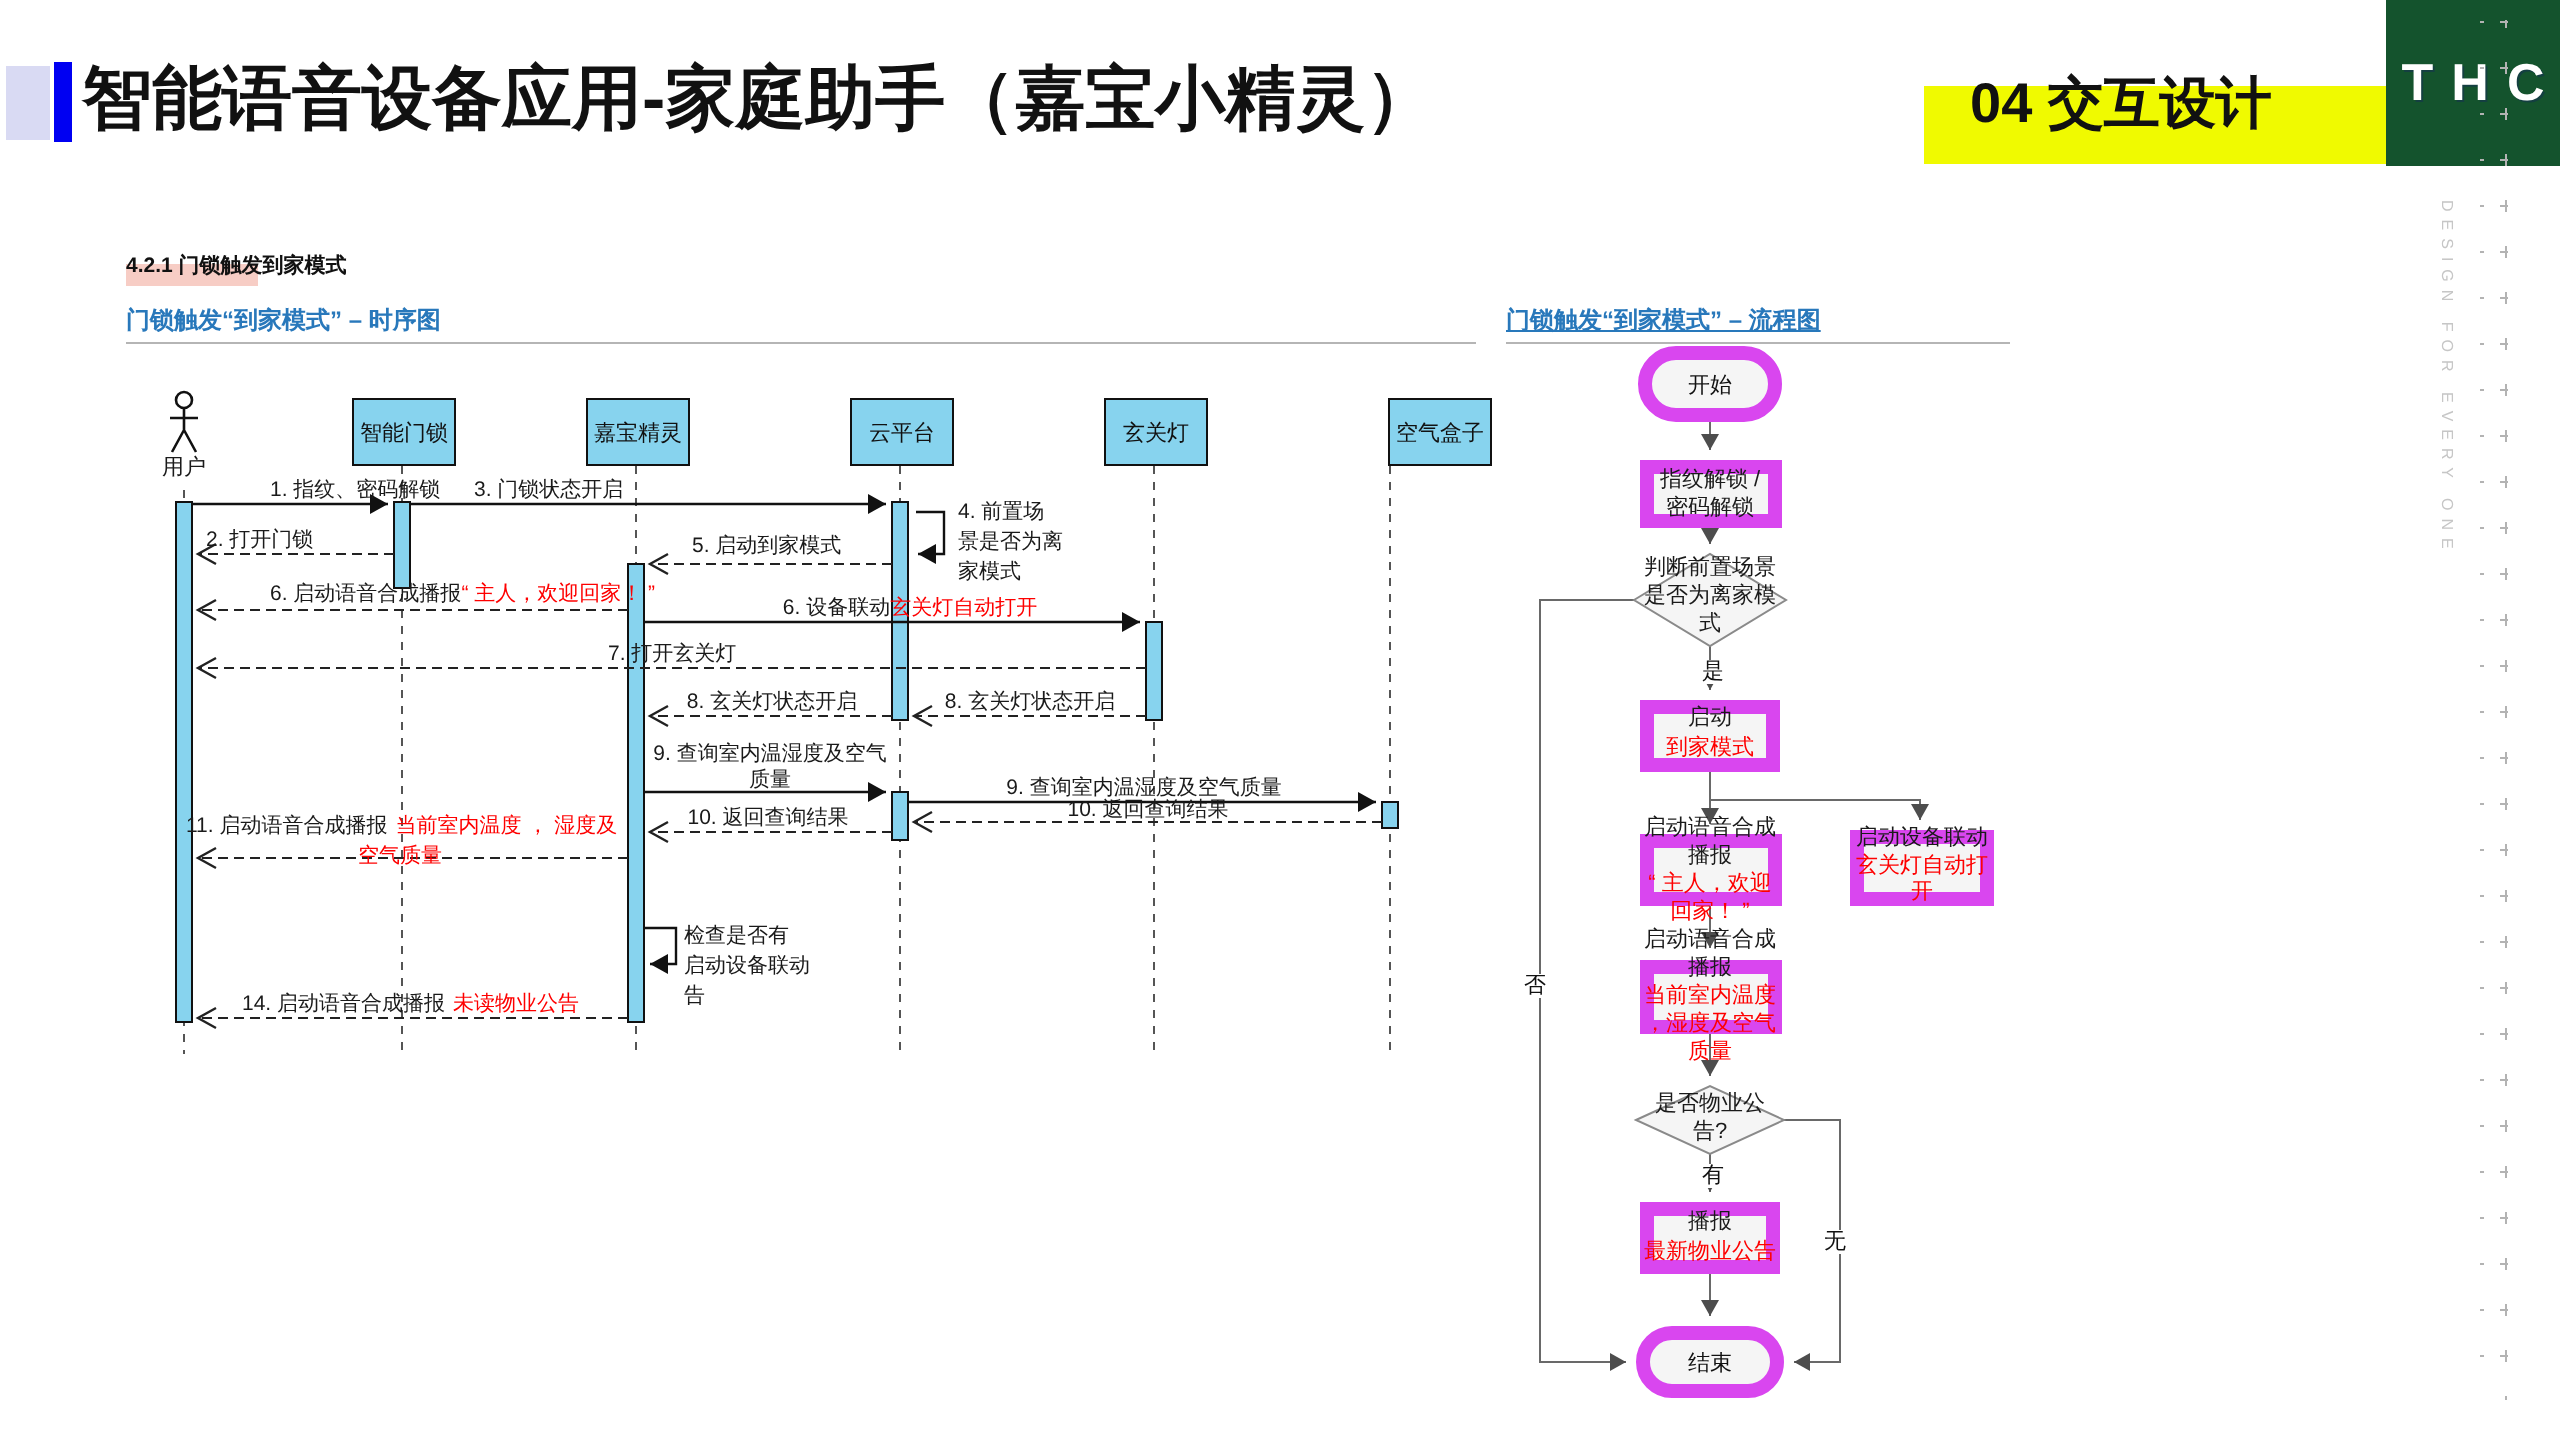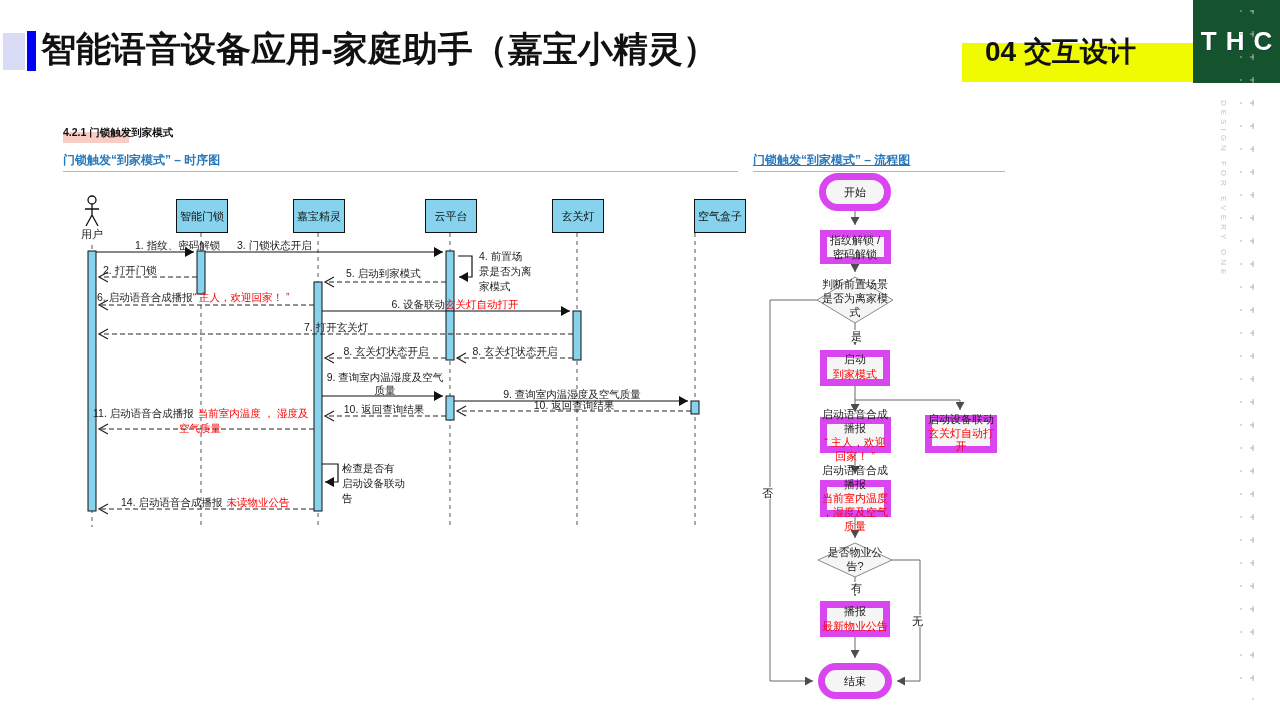--- a/index.html
+++ b/index.html
@@ -151,21 +151,21 @@
 
   <div class="lbl" style="left:99px;top:239px;margin-left:36px;">1. 指纹、密码解锁</div>
   <div class="lbl" style="left:237px;top:239px;">3. 门锁状态开启</div>
   <div class="lbl" style="left:479px;top:249px;line-height:15px;">
     <div>4. 前置场</div>
     <div>景是否为离</div>
     <div>家模式</div>
   </div>
   <div class="lbl" style="left:103px;top:264px;">2. 打开门锁</div>
   <div class="lbl" style="left:346px;top:267px;">5. 启动到家模式</div>
-  <div class="lbl" style="left:97px;top:291px;">
+  <div class="lbl" style="left:97px;top:291px;padding-left:38px;">
     <span>6. 启动语音合成播报</span><span class="red">“ 主人，欢迎回家！ ”</span>
   </div>
   <div class="lbl ctr" style="left:455px;top:298px;">
     <span>6. 设备联动</span><span class="red">玄关灯自动打开</span>
   </div>
   <div class="lbl" style="left:304px;top:321px;">7. 打开玄关灯</div>
   <div class="lbl ctr" style="left:386px;top:345px;">8. 玄关灯状态开启</div>
   <div class="lbl ctr" style="left:515px;top:345px;">8. 玄关灯状态开启</div>
   <div class="lbl ctr" style="left:385px;top:371px;text-align:center;">
     <div>9. 查询室内温湿度及空气</div>

